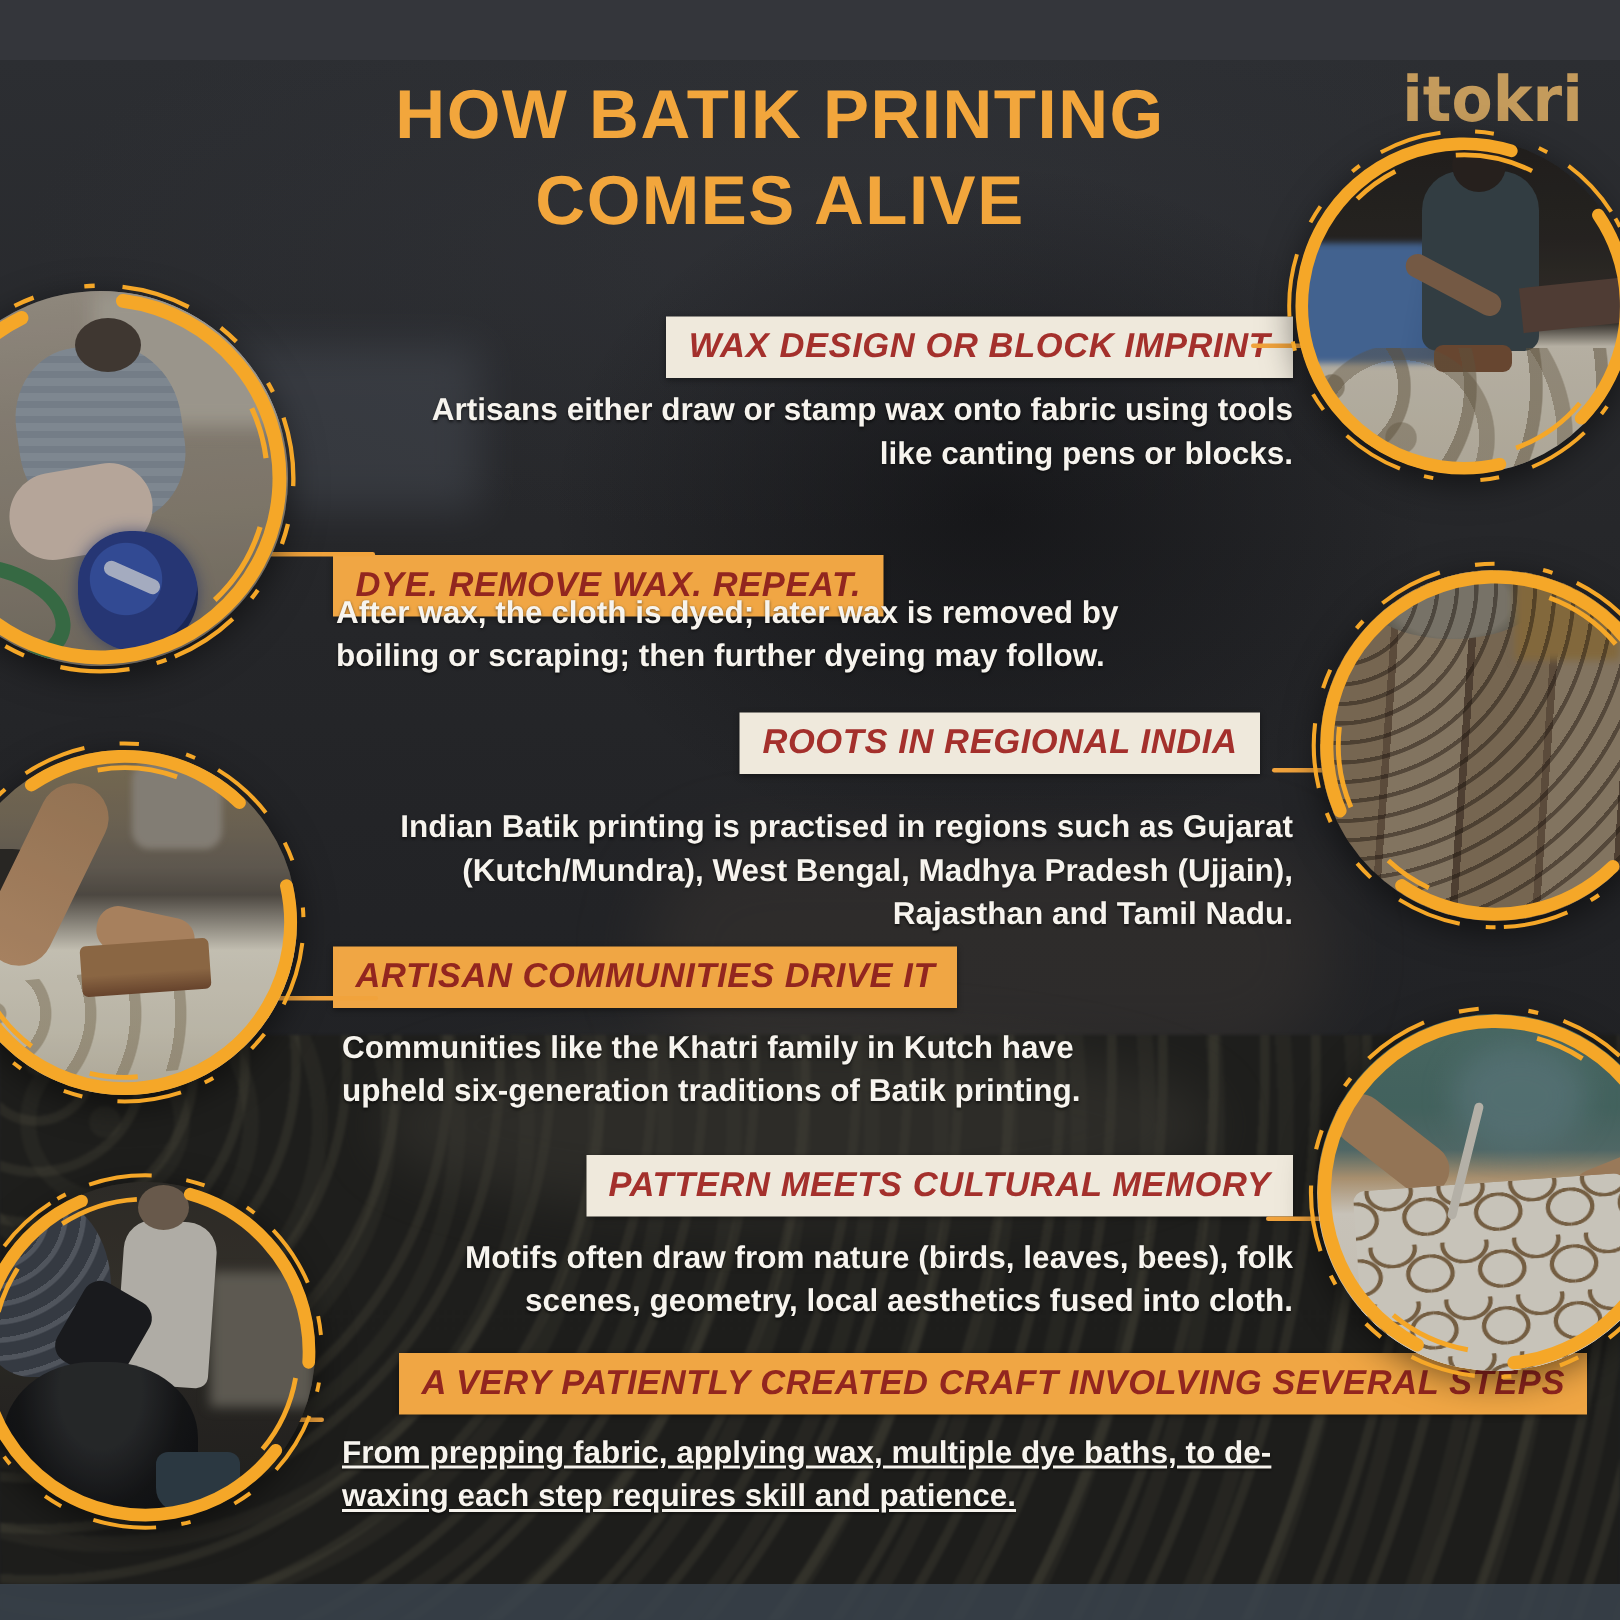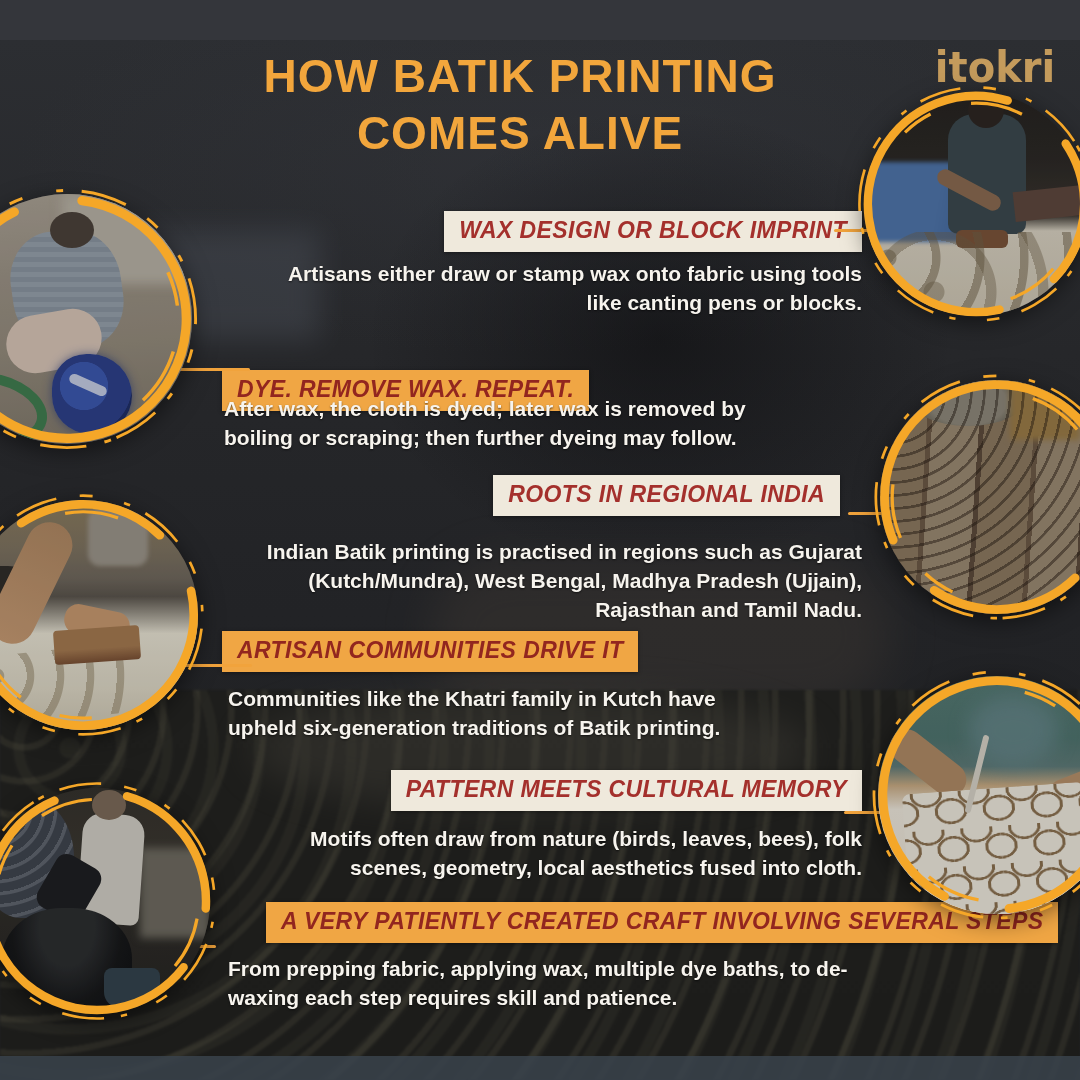--- a/index.html
+++ b/index.html
@@ -169,21 +169,21 @@
   <div class="body-text ta-l" style="left:228px;top:684px;width:520px;">Communities like the Khatri family in Kutch have upheld six-generation traditions of Batik printing.</div>
 
   <div class="hwrap ta-r" style="right:218px;top:770px;padding-left:26px;">
     <span class="hbox cream">PATTERN MEETS CULTURAL MEMORY</span>
   </div>
   <div class="body-text ta-r" style="right:218px;top:824px;width:600px;">Motifs often draw from nature (birds, leaves, bees), folk scenes, geometry, local aesthetics fused into cloth.</div>
 
   <div class="hwrap ta-l" style="left:224px;top:902px;padding-left:42px;">
     <span class="hbox orange">A VERY PATIENTLY CREATED CRAFT INVOLVING SEVERAL STEPS</span>
   </div>
-  <div class="body-text ta-l" style="left:228px;top:954px;width:630px;">From prepping fabric, applying wax, multiple dye baths, to de-waxing each step requires skill and patience.</div>
+  <div class="body-text ta-l" style="left:228px;top:954px;width:630px;text-decoration:underline;">From prepping fabric, applying wax, multiple dye baths, to de-waxing each step requires skill and patience.</div>
 
   <div class="connector" style="left:834px;top:229px;width:56px;"></div>
   <div class="connector" style="left:172px;top:368px;width:78px;"></div>
   <div class="connector" style="left:848px;top:512px;width:50px;"></div>
   <div class="connector" style="left:178px;top:664px;width:74px;"></div>
   <div class="connector" style="left:844px;top:811px;width:52px;"></div>
   <div class="connector" style="left:134px;top:945px;width:82px;"></div>
 
   <div class="pc c1">
     <div class="lay wall"></div>

